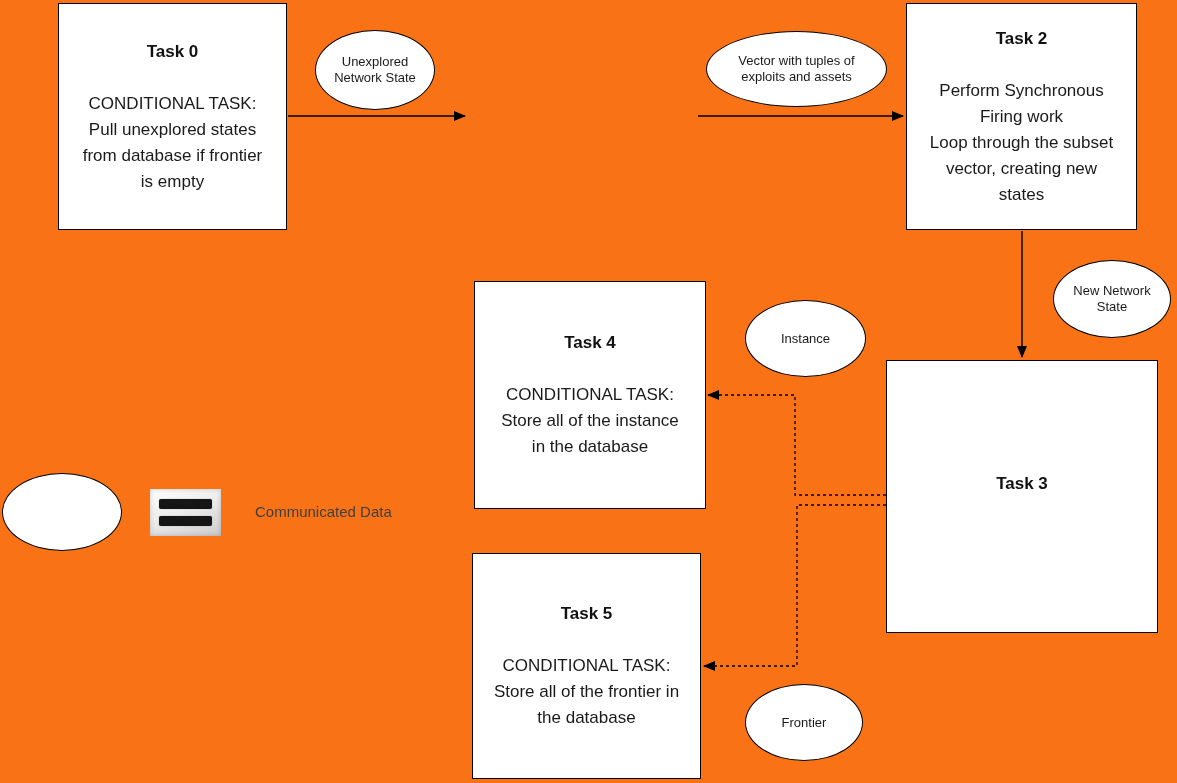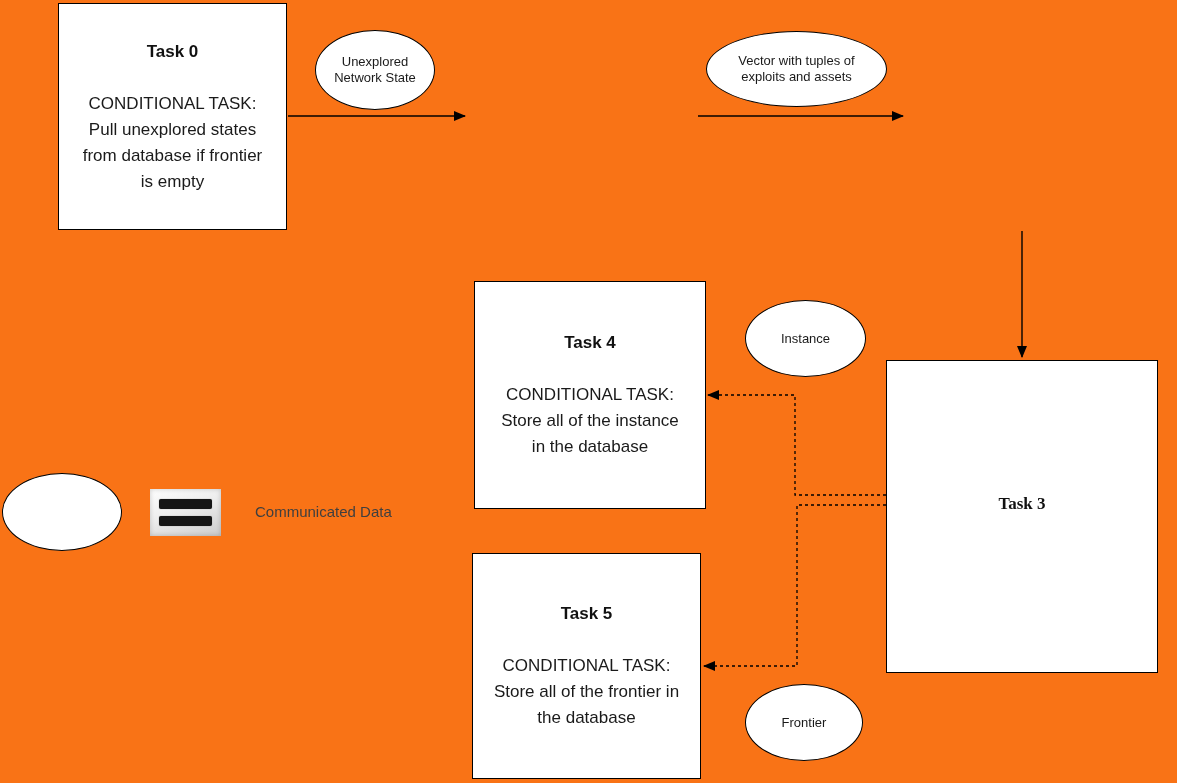--- a/index.html
+++ b/index.html
@@ -40,21 +40,21 @@
     text-align: center;
     font-size: 13px;
     line-height: 16px;
     white-space: pre-line;
     padding: 2px 6px;
   }
   
   .task0 { left: 58px;  top: 3px;   width: 229px; height: 227px; }
   .task1 { left: 467px; top: 3px;   width: 230px; height: 227px; }
   .task2 { left: 906px; top: 3px;   width: 231px; height: 227px; }
-  .task3 { left: 886px; top: 360px; width: 272px; height: 313px; font-family: Liberation Serif, serif; }
+  .task3 { left: 886px; top: 360px; width: 272px; height: 273px; }
   .task4 { left: 474px; top: 281px; width: 232px; height: 228px; }
   .task5 { left: 472px; top: 553px; width: 229px; height: 226px; text-align: center; }
   
   .e-unexplored { left: 315px;  top: 30px;  width: 120px; height: 80px; }
   .e-vector     { left: 706px;  top: 31px;  width: 181px; height: 76px; }
   .e-newstate   { left: 1053px; top: 260px; width: 118px; height: 78px; }
   .e-instance   { left: 745px;  top: 300px; width: 121px; height: 77px; }
   .e-frontier   { left: 745px;  top: 684px; width: 118px; height: 77px; }
   
   .e-legend { left: 2px; top: 473px; width: 120px; height: 78px; }
@@ -95,20 +95,28 @@
 
   <div class="box task0">
     <div class="title">Task 0</div>
     <div class="body">CONDITIONAL TASK:
 Pull unexplored states
 from database if frontier
 is empty</div>
   </div>
 
 
+  <div class="box task2">
+    <div class="title">Task 2</div>
+    <div class="body">Perform Synchronous
+Firing work
+Loop through the subset
+vector, creating new
+states</div>
+  </div>
 
   <div class="box task3">
     <div class="title">Task 3</div>
   </div>
 
   <div class="box task4">
     <div class="title">Task 4</div>
     <div class="body">CONDITIONAL TASK:
 Store all of the instance
 in the database</div>
@@ -118,20 +126,22 @@
     <div class="title">Task 5</div>
     <div class="body">CONDITIONAL TASK:
 Store all of the frontier in
 the database</div>
   </div>
 
   <div class="ellipse e-vector">Vector with tuples of
 exploits and assets</div>
   <div class="ellipse e-unexplored">Unexplored
 Network State</div>
+  <div class="ellipse e-newstate">New Network
+State</div>
   <div class="ellipse e-instance">Instance</div>
   <div class="ellipse e-frontier">Frontier</div>
 
   <div class="ellipse e-legend"></div>
   <div class="equals">
     <div class="bar"></div>
     <div class="bar"></div>
   </div>
   <div class="legend-label">Communicated Data</div>
 

